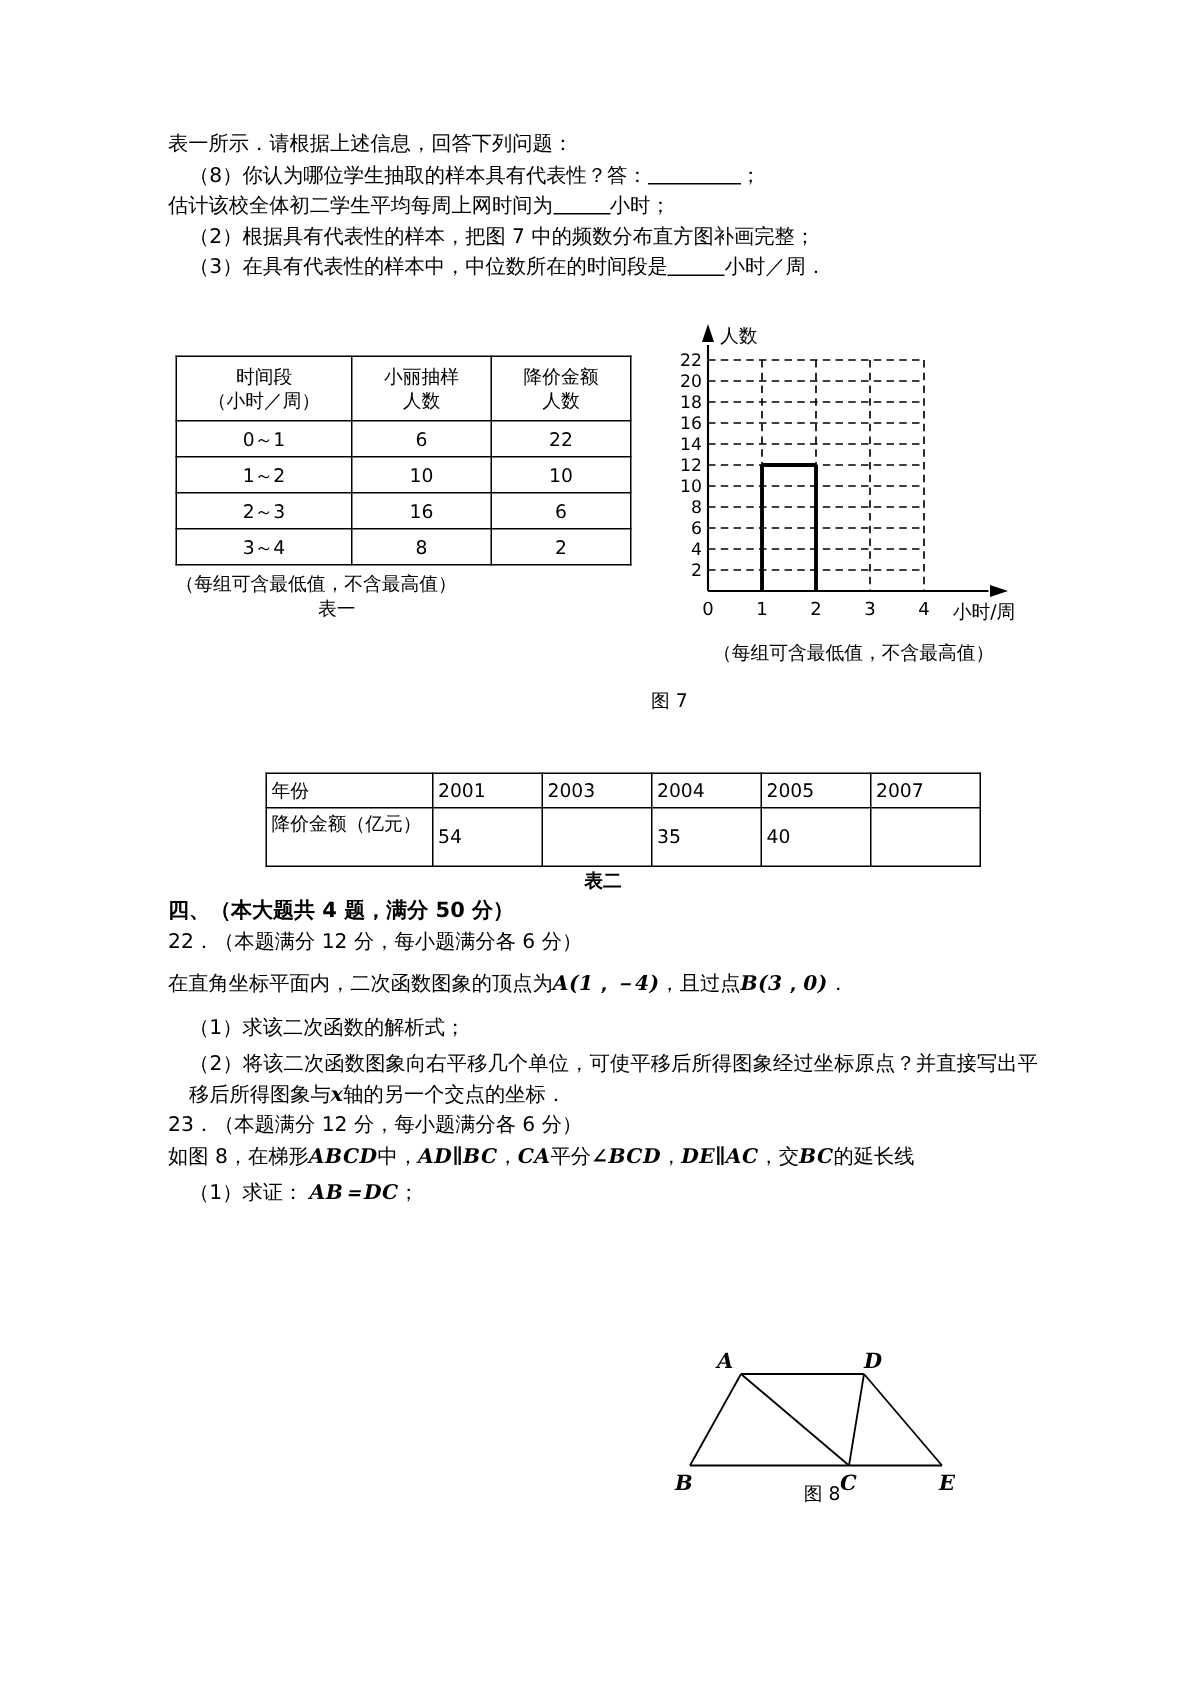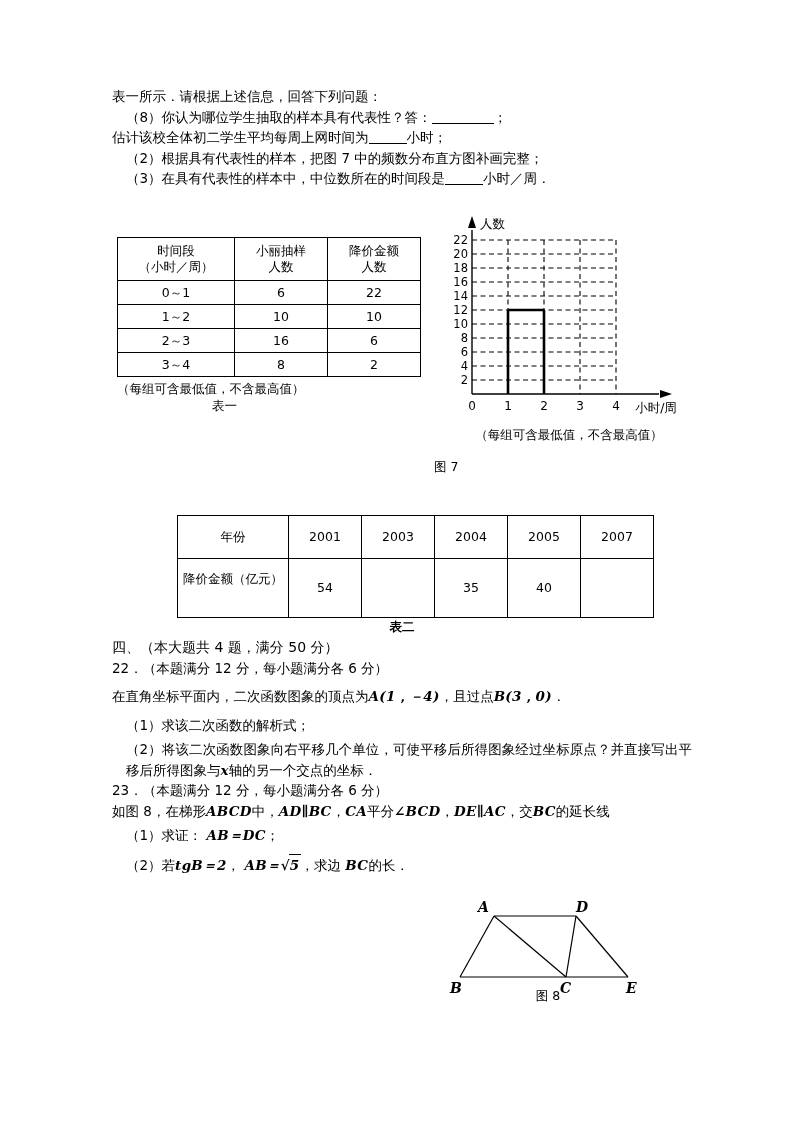--- a/index.html
+++ b/index.html
@@ -57,21 +57,21 @@
     font-weight: bold;
     font-style: italic;
     letter-spacing: 0.3px;
   }
   .mb {
     font-family: "DejaVu Serif", "Liberation Serif", serif;
     font-weight: bold;
   }
   .sect-head {
     font-size: 14px;
-    font-weight: normal;
+    font-weight: bold;
     line-height: 22px;
   }
 
   
   .tbl1-wrap {
     position: absolute;
     left: 5px;
     top: 151px;
   }
   table.grid {
@@ -135,22 +135,22 @@
   .tbl2-wrap {
     margin-left: 65px;
     margin-top: 4px;
   }
   table.grid2 {
     border-collapse: collapse;
     font-size: 12.5px;
   }
   table.grid2 td {
     border: 1px solid #000;
-    text-align: center;
-    padding: 12px 3px;
+    text-align: left;
+    padding: 2px 3px;
     line-height: 16px;
   }
   .t2-c0 { width: 104px; text-align: center; }
   .t2-c  { width: 66px; }
   .t2-r0 td { height: 18px; }
   .t2-r1 td { height: 34px; }
   .t2-r1 .t2-c0 { vertical-align: top; }
   .tbl2-cap {
     text-align: center;
     font-size: 12.5px;
@@ -359,23 +359,20 @@
 
     <div class="line">23．（本题满分 12 分，每小题满分各 6 分）</div>
     <div class="para" style="text-align:justify">
       <span>如图 8，在梯形</span><span class="mi">ABCD</span><span>中，</span><span class="mi">AD</span><span class="mb">∥</span><span class="mi">BC</span><span>，</span><span class="mi">CA</span><span>平分</span><span class="mi">∠BCD</span><span>，</span><span class="mi">DE</span><span class="mb">∥</span><span class="mi">AC</span><span>，交</span><span class="mi">BC</span><span>的延长线</span>
     </div>
     <div class="gap-sm"></div>
     <div class="line indent">
       <span>（1）求证：</span>&nbsp;<span class="mi">AB＝DC</span><span>；</span>
     </div>
     <div class="gap"></div>
-    <div class="line indent">
-      <span>（2）若</span><span class="mi">tgB＝2</span><span>，</span>&nbsp;<span class="mi">AB＝</span><span class="mi">√<span class="sqrt-bar">5</span></span><span>，求边</span>&nbsp;<span class="mi">BC</span><span>的长．</span>
-    </div>
 
     <div class="fig8">
       <svg width="220" height="120" viewBox="0 0 220 120">
 
         <g stroke="#000" stroke-width="1.2" fill="none">
           <line x1="12" y1="85" x2="180" y2="85"></line>
           <line x1="46" y1="24" x2="128" y2="24"></line>
           <line x1="12" y1="85" x2="46" y2="24"></line>
           <line x1="118" y1="85" x2="128" y2="24"></line>
           <line x1="46" y1="24" x2="118" y2="85"></line>

